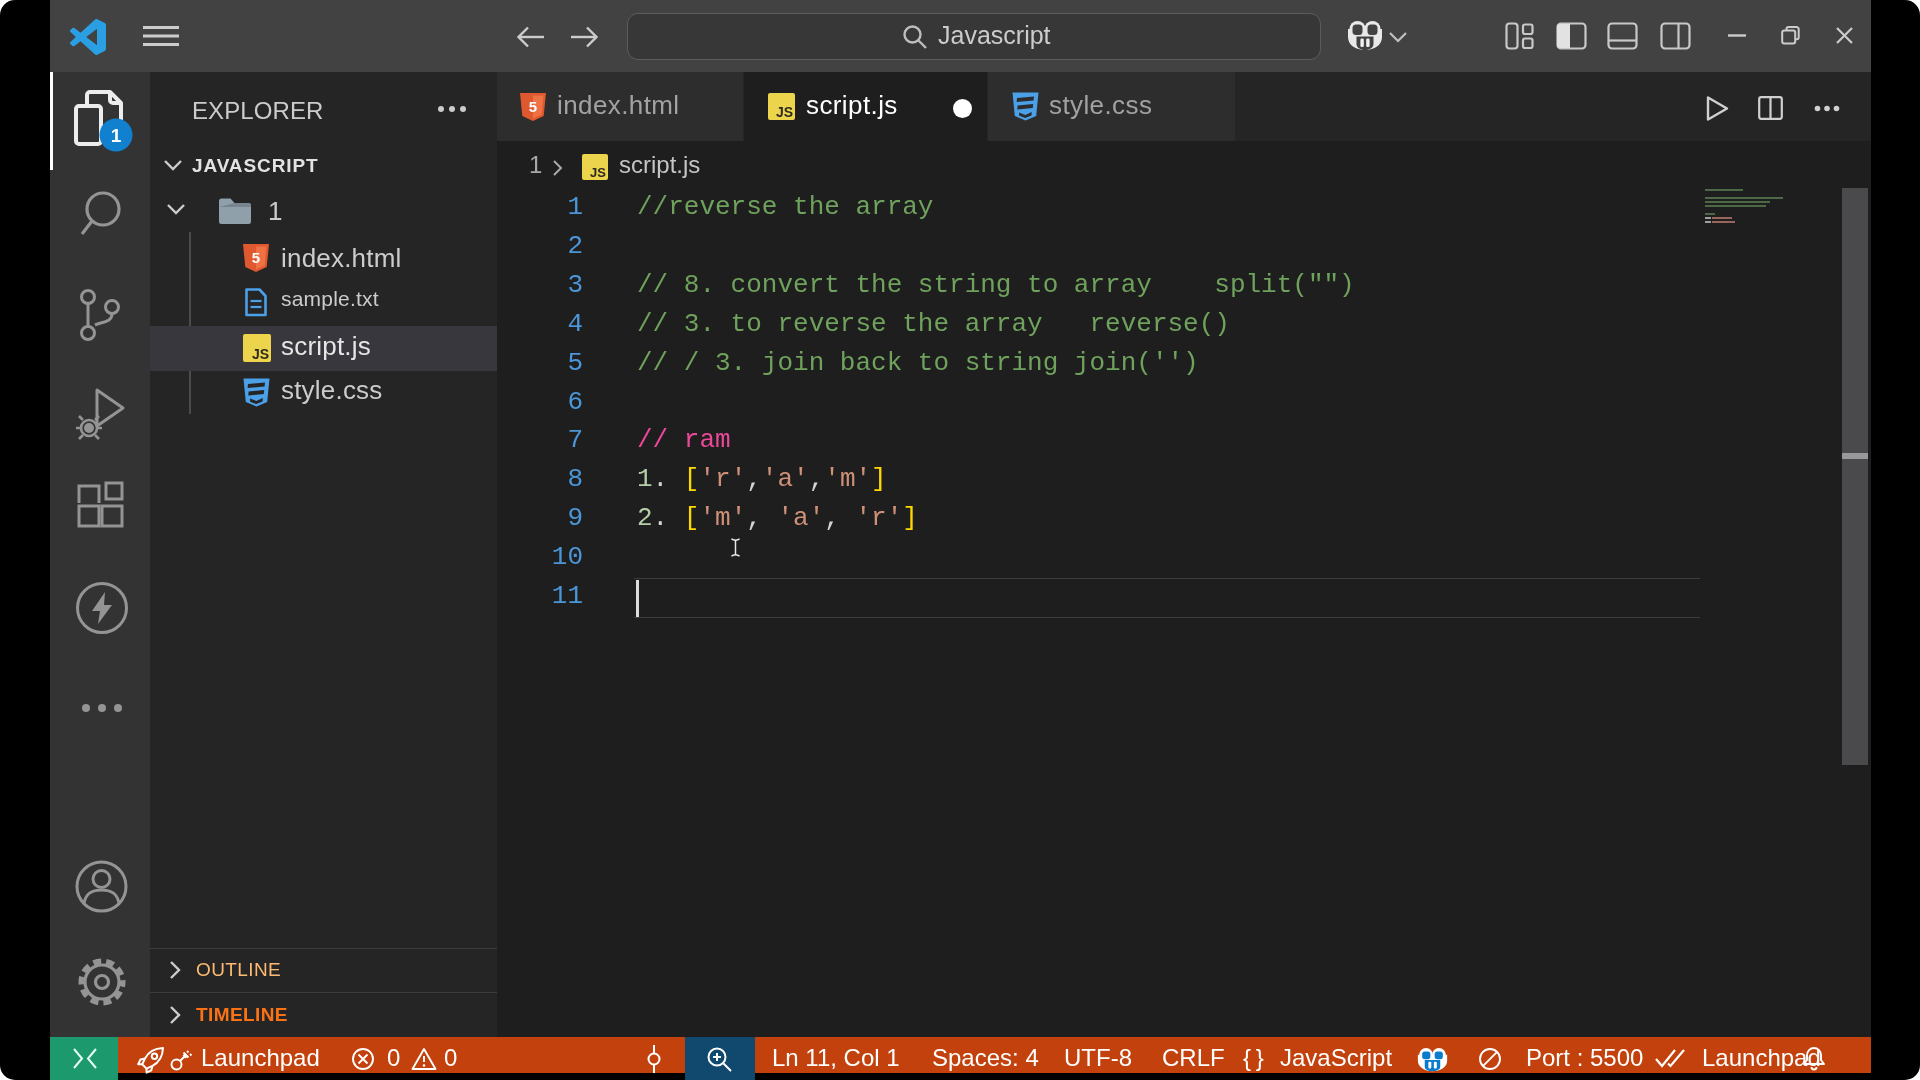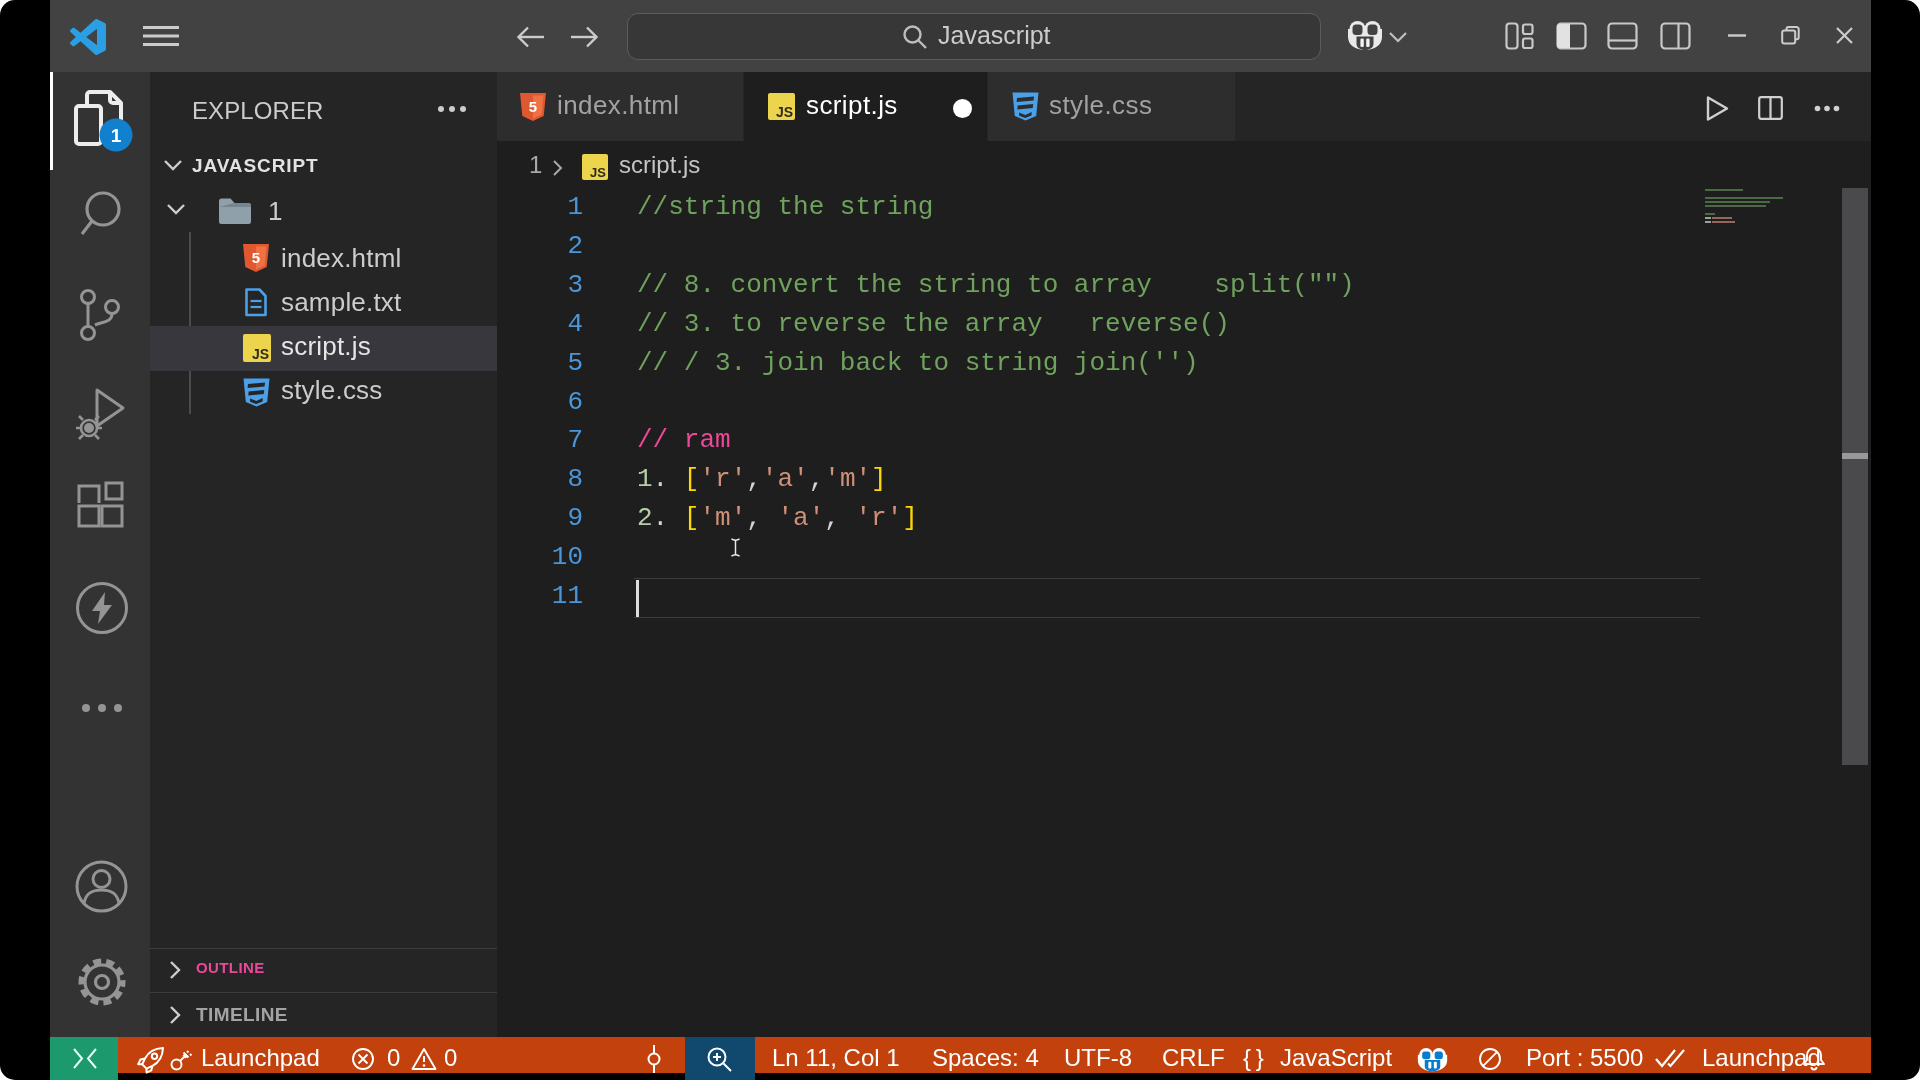--- a/index.html
+++ b/index.html
@@ -227,47 +227,47 @@
     </svg>
   <div class="abs" style="left:131px;top:171px;font-size:26px;letter-spacing:0.2px;color:#cccccc;">index.html</div>
 
   <svg class="abs" style="left:94px;top:216px" width="24" height="29" viewBox="0 0 24 29">
       <path d="M2.5 1.5 h13 l6 6.5 v19 h-19z" stroke="#4ba0e8" stroke-width="2.6" fill="none" stroke-linejoin="round"></path>
       <g stroke="#4ba0e8" stroke-width="2.2">
         <line x1="6.5" y1="13" x2="17.5" y2="13"></line>
         <line x1="6.5" y1="19" x2="17.5" y2="19"></line>
       </g>
     </svg>
-  <div class="abs" style="left:131px;top:215px;font-size:26px;letter-spacing:0.2px;color:#cccccc;">sample.txt</div>
+  <div class="abs" style="left:131px;top:215px;font-size:21px;letter-spacing:0.2px;color:#cccccc;">sample.txt</div>
 
   <div class="abs" style="left:93px;top:262px;width:28px;height:28px;background:#ecd44c;border-radius:2px;">
       <span style="position:absolute;right:2px;bottom:0px;font-size:14px;font-weight:bold;color:#2d2a20;font-family:'Liberation Sans';">JS</span>
     </div>
   <div class="abs" style="left:131px;top:259px;font-size:26px;letter-spacing:0.2px;color:#e6e6e6;">script.js</div>
 
   <svg class="abs" style="left:93px;top:306px" width="27" height="29" viewBox="0 0 27 29">
       <path d="M0.5 0.5 h26 l-2.3 23.5 -10.7 4.5 -10.7 -4.5 z" fill="#4ba0e8"></path>
       <g fill="#252526">
         <path d="M5 6 l17 -1.5 -0.4 4 -17 1.5z"></path>
         <path d="M5.6 13.5 l15.6 -1.4 -0.4 4 -15.5 1.4z"></path>
         <path d="M7 20.5 l6.3 2.4 6.5 -2.9 -0.3 3.4 -6.3 2.7 -6 -2.4z"></path>
       </g>
     </svg>
   <div class="abs" style="left:131px;top:303px;font-size:26px;letter-spacing:0.2px;color:#cccccc;">style.css</div>
 
   <div class="abs" style="left:0;top:876px;width:347px;height:1px;background:#3c3c3c;"></div>
   <svg class="abs" style="left:19px;top:888px" width="13" height="20" viewBox="0 0 13 20">
       <polyline points="2,2 10,10 2,18" stroke="#cccccc" stroke-width="2.4" fill="none"></polyline>
     </svg>
-  <div class="abs" style="left:46px;top:887px;font-size:15px;font-weight:bold;letter-spacing:0.4px;color:#ec4899;">OUTLINE</div>
+  <div class="abs" style="left:46px;top:887px;font-size:19px;font-weight:normal;letter-spacing:0.4px;color:#fdba74;">OUTLINE</div>
   <div class="abs" style="left:0;top:920px;width:347px;height:1px;background:#3c3c3c;"></div>
   <svg class="abs" style="left:19px;top:933px" width="13" height="20" viewBox="0 0 13 20">
       <polyline points="2,2 10,10 2,18" stroke="#cccccc" stroke-width="2.4" fill="none"></polyline>
     </svg>
-  <div class="abs" style="left:46px;top:932px;font-size:19px;font-weight:bold;letter-spacing:0.4px;color:#a3a3a3;">TIMELINE</div>
+  <div class="abs" style="left:46px;top:932px;font-size:19px;font-weight:bold;letter-spacing:0.4px;color:#f97316;">TIMELINE</div>
 </div>
 <div id="editor">
 
   <div class="abs" style="left:0;top:0;width:1374px;height:69px;background:#252526;"></div>
 
   <div class="abs" style="left:0;top:0;width:246px;height:69px;background:#2d2d2d;"></div>
   <svg class="abs" style="left:23px;top:21px" width="26" height="28" viewBox="0 0 26 28">
       <path d="M0 0 h26 l-2.3 23 -10.7 5 -10.7 -5 z" fill="#e0582f"></path>
       <path d="M13 2.5 v23 l8.6-4 L23.4 2.5z" fill="#ef7244"></path>
       <text x="13" y="18.5" font-size="15" font-weight="bold" fill="#ffffff" text-anchor="middle" font-family="Liberation Sans">5</text>
@@ -315,21 +315,21 @@
     </svg>
   <div class="abs" style="left:85px;top:82px;width:26px;height:26px;background:#ecd44c;border-radius:2px;">
       <span style="position:absolute;right:2px;bottom:0px;font-size:13px;font-weight:bold;color:#2d2a20;">JS</span>
     </div>
   <div class="abs" style="left:122px;top:79px;font-size:24px;color:#c5c5c5;">script.js</div>
 
   <div class="abs" style="left:137px;top:506px;width:1066px;height:40px;border-top:1.5px solid #3d3d3e;border-bottom:1.5px solid #3d3d3e;"></div>
 
   <div class="mono abs" style="left:0px;top:116px;width:86px;font-size:26px;line-height:38.9px;color:#4b96d8;text-align:right;">1<br>2<br>3<br>4<br>5<br>6<br>7<br>8<br>9<br>10<br>11</div>
 
-  <div class="mono abs" style="left:140px;top:116px;font-size:26px;line-height:38.9px;white-space:pre;color:#d4d4d4;"><span style="color:#6fa25c">//string the string</span>
+  <div class="mono abs" style="left:140px;top:116px;font-size:26px;line-height:38.9px;white-space:pre;color:#d4d4d4;"><span style="color:#6fa25c">//reverse the array</span>
 
 <span style="color:#6fa25c">// 8. convert the string to array    split("")</span>
 <span style="color:#6fa25c">// 3. to reverse the array   reverse()</span>
 <span style="color:#6fa25c">// / 3. join back to string join('')</span>
 
 <span style="color:#ec4899">// ram</span>
 <span style="color:#b5cea8">1</span><span style="color:#d4d4d4">. </span><span style="color:#ffd700">[</span><span style="color:#ce9178">'r'</span>,<span style="color:#ce9178">'a'</span>,<span style="color:#ce9178">'m'</span><span style="color:#ffd700">]</span>
 <span style="color:#b5cea8">2</span><span style="color:#d4d4d4">. </span><span style="color:#ffd700">[</span><span style="color:#ce9178">'m'</span>, <span style="color:#ce9178">'a'</span>, <span style="color:#ce9178">'r'</span><span style="color:#ffd700">]</span>
 
 </div>

